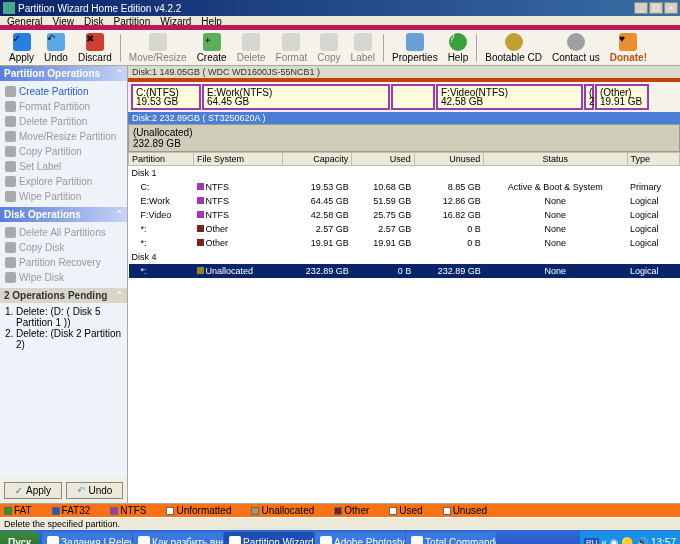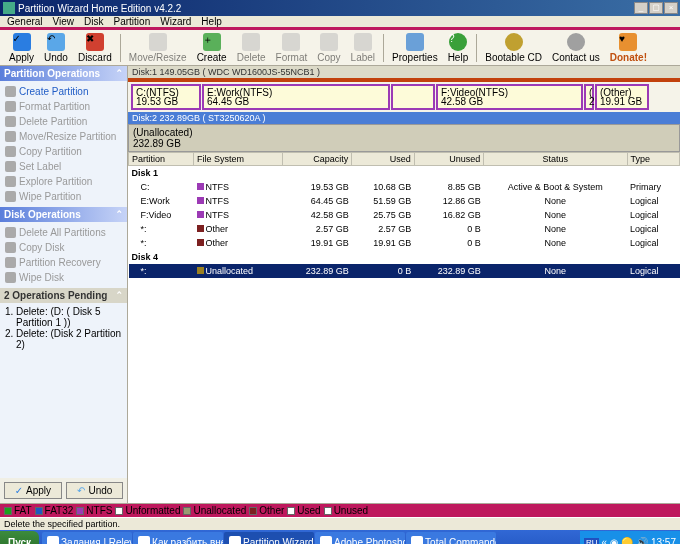--- a/index.html
+++ b/index.html
@@ -1,21 +1,21 @@
 <!DOCTYPE html>
 <html><head>
 <meta charset="utf-8">
 <style>
 * { box-sizing: border-box; margin: 0; padding: 0; font-family: Tahoma, Arial, sans-serif; font-size: 10px; }
 body { background: #ece9d8; color: #000; width: 680px; height: 544px; overflow: hidden; position: relative; }
 .titlebar { height: 16px; background: linear-gradient(to right, #0a246a, #3a6ea5); color: #fff; display: flex; align-items: center; padding: 0 3px; font-size: 10px; }
 .titlebar .title-icon { width: 12px; height: 12px; background: #4a8; margin-right: 3px; }
 .winbtns { position: absolute; right: 2px; top: 2px; display: flex; gap: 1px; }
 .winbtns span { width: 14px; height: 12px; background: #d4d0c8; border: 1px solid #888; font-size: 8px; text-align: center; line-height: 10px; }
-.menubar { height: 14px; background: #ece9d8; display: flex; padding: 0 2px; border-bottom: 3px solid #be185d; font-size: 10px; }
+.menubar { height: 14px; background: #ece9d8; display: flex; padding: 0 2px; border-bottom: 5px solid #be185d; font-size: 10px; }
 .menubar span { padding: 0 5px; cursor: default; }
 .toolbar { height: 36px; background: #f5f3e9; border-bottom: 1px solid #aca899; display: flex; align-items: center; padding: 0 4px; }
 .tbtn { display: flex; flex-direction: column; align-items: center; padding: 1px 5px; cursor: pointer; font-size: 9px; }
 .tbtn .ic { width: 18px; height: 18px; border-radius: 3px; margin-bottom: 1px; }
 .tsep { width: 1px; height: 28px; background: #aca899; margin: 0 3px; }
 .main { display: flex; height: 437px; }
 .left { width: 128px; background: #f0efe5; border-right: 1px solid #aca899; display: flex; flex-direction: column; }
 .panel-hdr { background: linear-gradient(to right, #5a7edb, #c6d3f7); color: #fff; padding: 2px 4px; font-size: 10px; font-weight: bold; display: flex; justify-content: space-between; }
 .panel-hdr .arrow { color: #fff; font-size: 9px; }
 .panel-body { background: #eef3fa; padding: 3px 2px; }
@@ -28,24 +28,24 @@
 .lbtn { padding: 2px 10px; border: 1px solid #888; background: #ece9d8; font-size: 9px; display: flex; align-items: center; gap: 3px; }
 .right { flex: 1; display: flex; flex-direction: column; background: #fff; }
 .diskhdr { background: #dcdac8; padding: 1px 4px; font-size: 9px; border-bottom: 4px solid #c2410c; color: #333; }
 .diskmap { display: flex; padding: 2px 3px; gap: 1px; background: #f5f3e9; }
 .dmblock { border: 2px solid; padding: 2px 3px; background: #fdfbd9; font-size: 8px; line-height: 9px; }
 .diskhdr2 { background: #4a7dd6; color: #fff; padding: 1px 4px; font-size: 9px; }
 .grayhdr { background: #d0cdb9; border: 1px solid #999; padding: 2px 4px; font-size: 9px; }
 .tbl { width: 100%; border-collapse: collapse; }
 .tbl th { background: #ece9d8; border: 1px solid #c0beb0; padding: 1px 3px; font-weight: normal; font-size: 9px; text-align: left; }
 .tbl td { padding: 2px 3px; font-size: 9px; }
-.disklbl { font-weight: bold; font-size: 11px; padding: 3px 5px; }
+.disklbl { font-weight: normal; font-size: 11px; padding: 3px 5px; }
 .csq { display: inline-block; width: 7px; height: 7px; margin-right: 2px; }
 .selrow td { background: #0a246a; color: #fff; }
-.legend { height: 14px; background: #be185d; border-top: 1px solid #aca899; display: flex; align-items: center; padding: 0 4px; gap: 3px; font-size: 9px; }
+.legend { height: 14px; background: #f97316; border-top: 1px solid #aca899; display: flex; align-items: center; padding: 0 4px; gap: 20px; font-size: 9px; }
 .leg { display: flex; align-items: center; gap: 2px; }
 .leg .sq { width: 8px; height: 8px; }
 .status { height: 13px; background: #ece9d8; padding: 1px 4px; font-size: 9px; border-top: 1px solid #fff; }
 .taskbar { height: 24px; background: linear-gradient(to bottom, #3168d5, #2255c0); display: flex; align-items: center; }
 .start { height: 22px; padding: 0 8px; background: linear-gradient(to bottom, #3c8b3c, #296e29); color: #fff; font-size: 10px; font-weight: bold; border-radius: 0 6px 6px 0; display: flex; align-items: center; margin-right: 3px; }
 .tbitem { height: 20px; padding: 0 5px; background: #3a79e0; color: #fff; font-size: 9px; display: flex; align-items: center; gap: 2px; margin-right: 1px; border-radius: 2px; max-width: 90px; overflow: hidden; white-space: nowrap; }
 .tbitem.active { background: #1d4fb0; }
 .tray { margin-left: auto; background: #1890e8; height: 22px; display: flex; align-items: center; padding: 0 4px; gap: 2px; color: #fff; font-size: 9px; }
 .tbic { width: 12px; height: 12px; background: #fff; border-radius: 2px; flex-shrink: 0; }
 </style>

